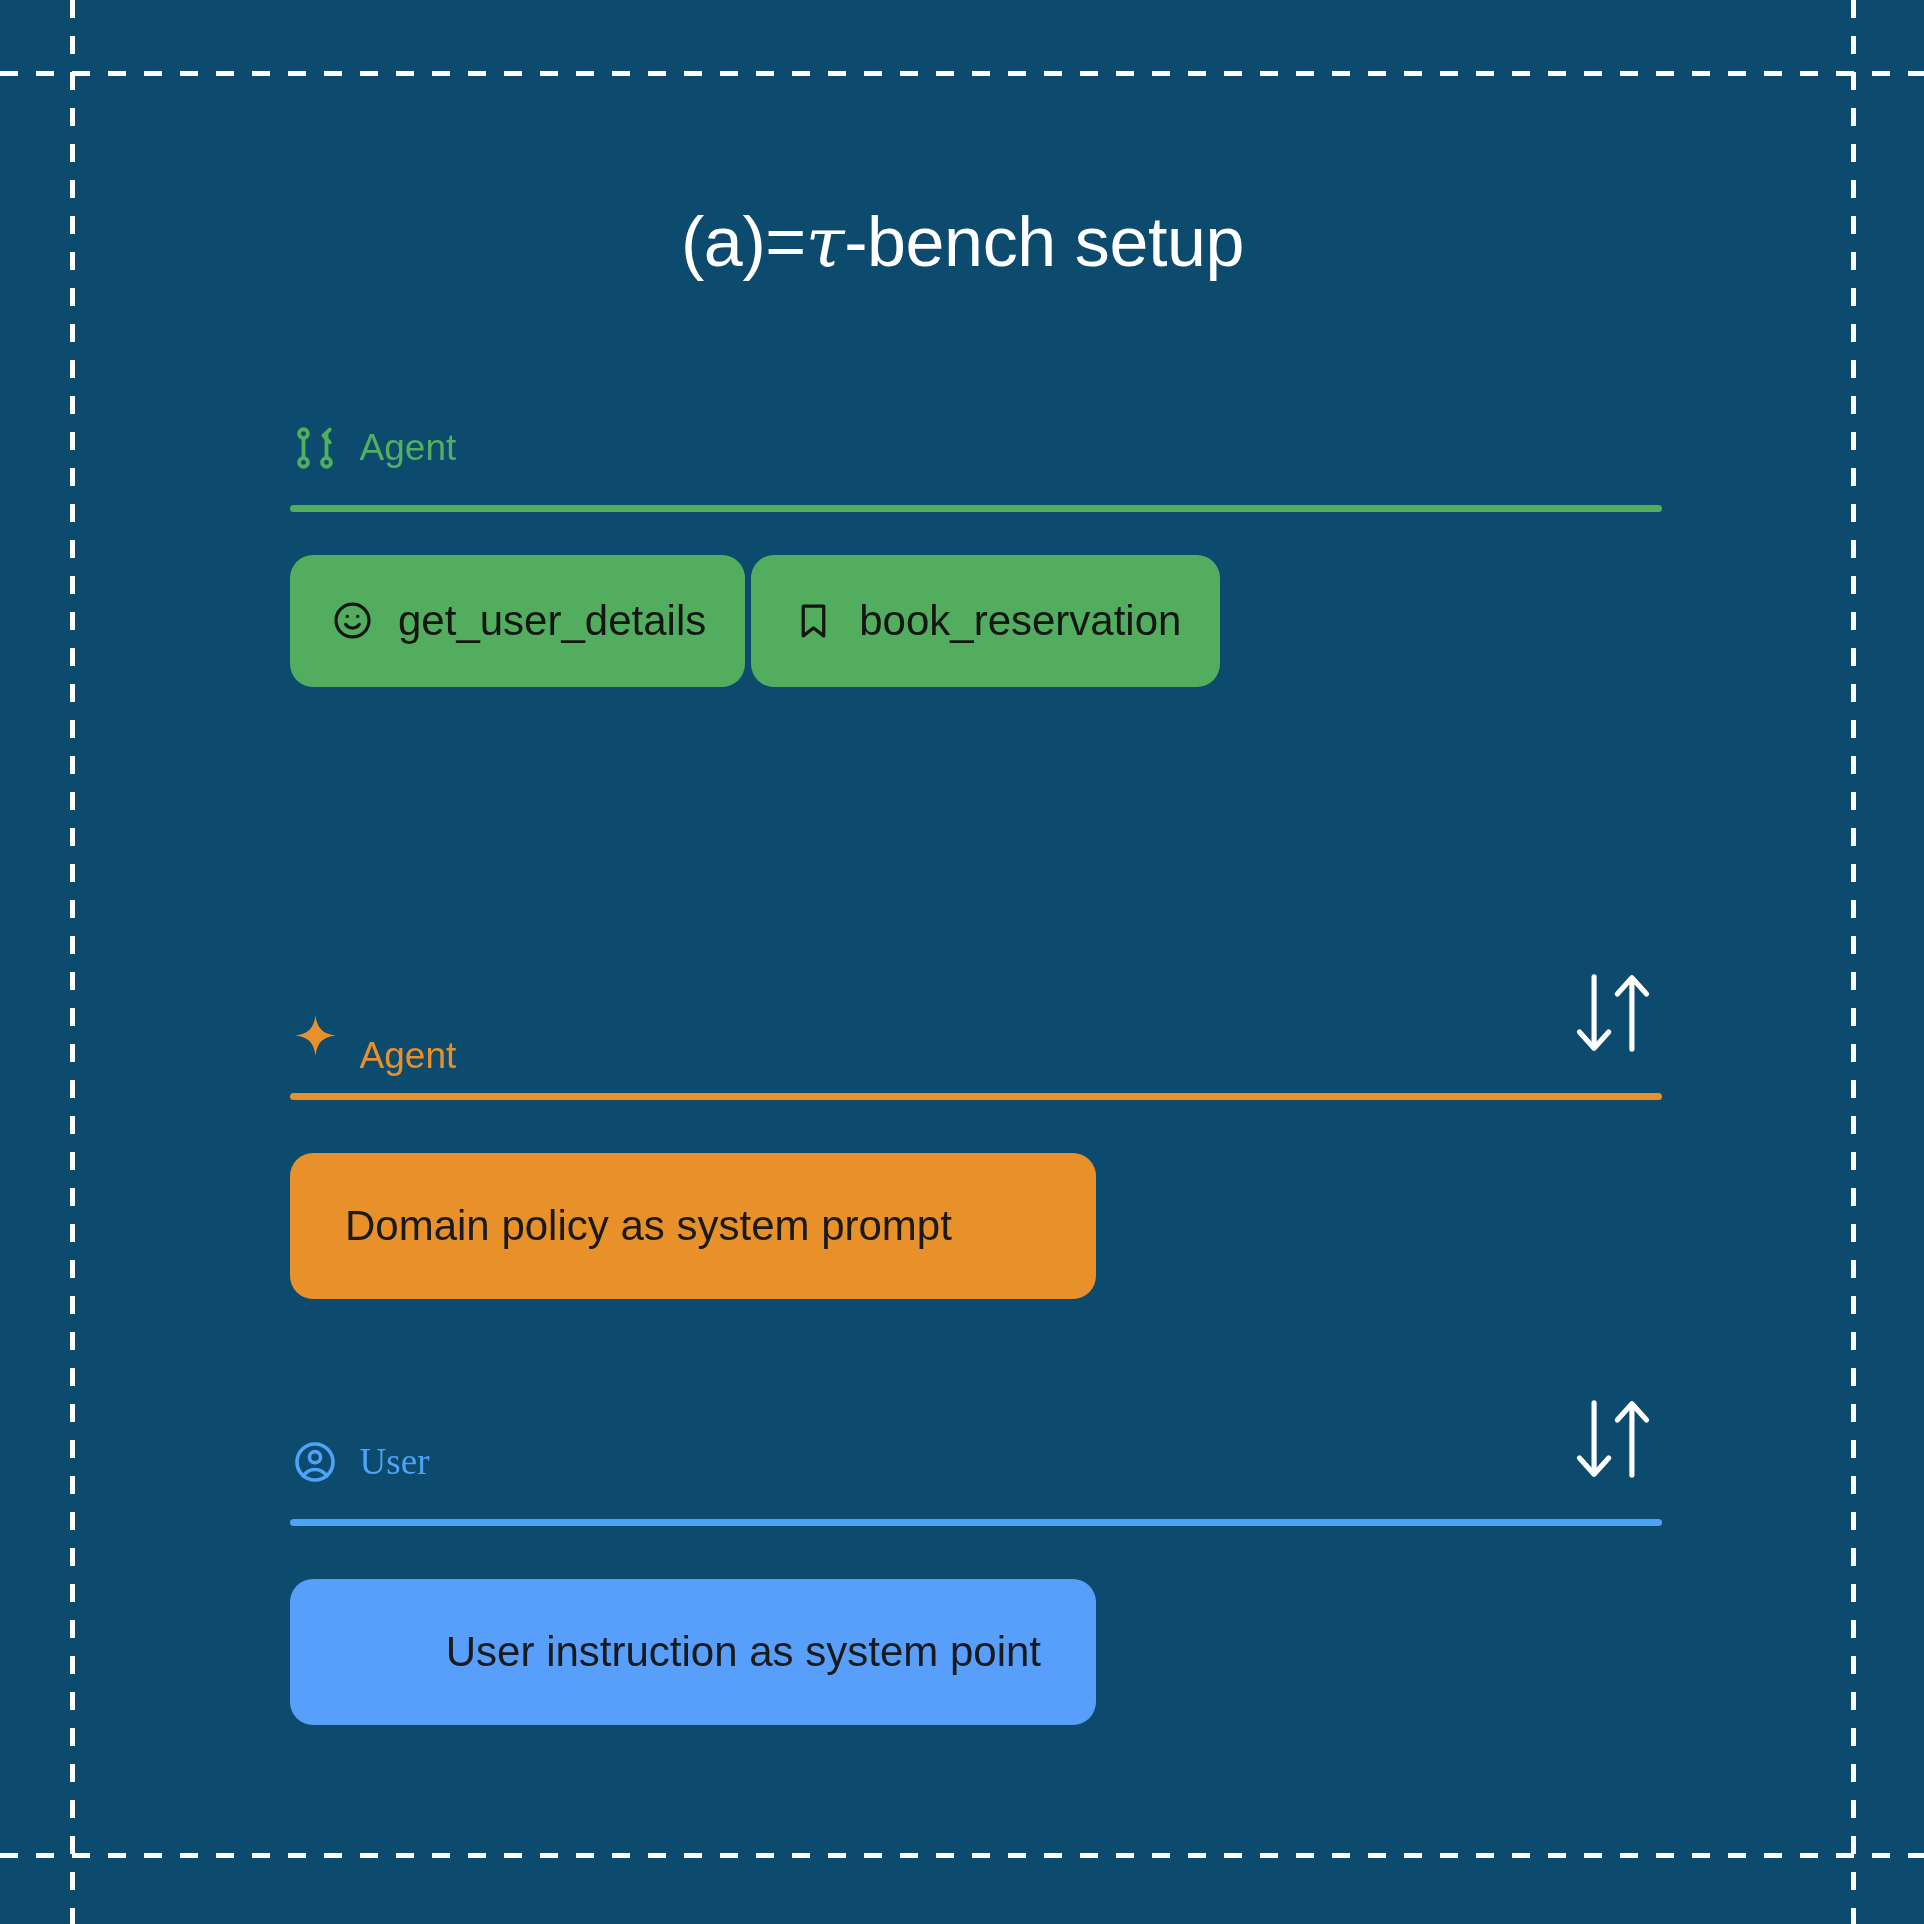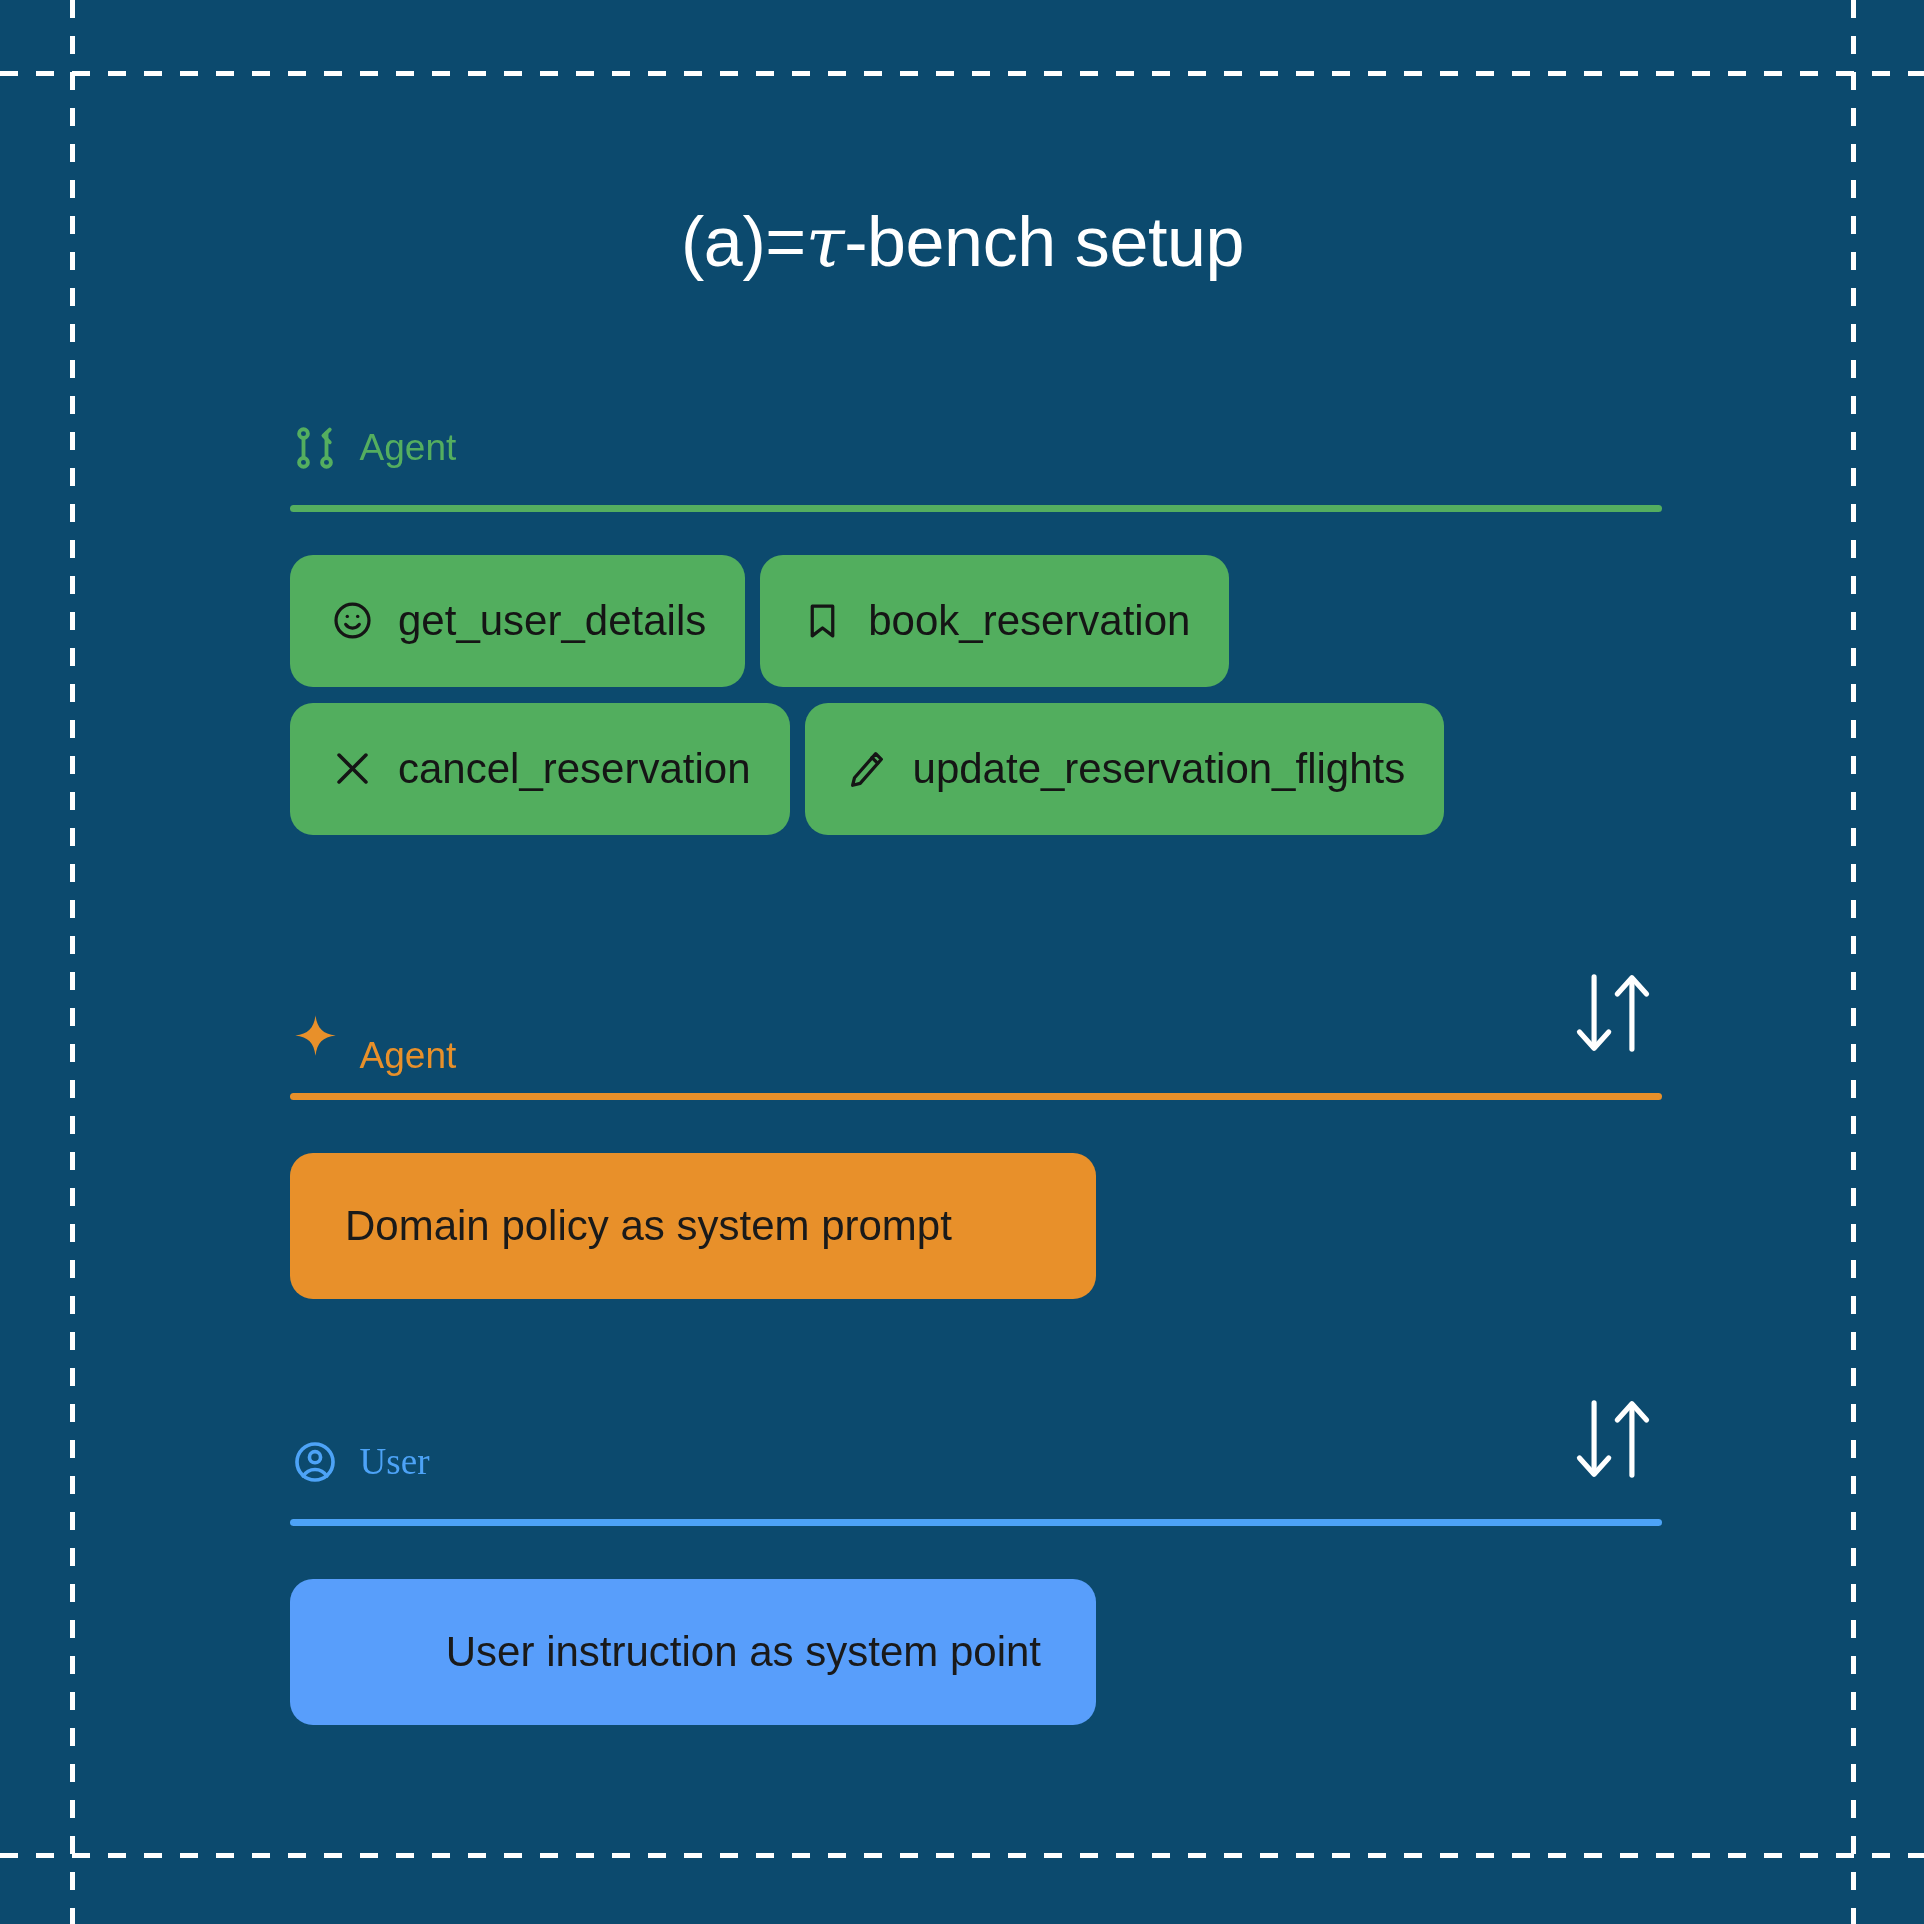--- a/index.html
+++ b/index.html
@@ -105,21 +105,21 @@
   }
 
   
   #sec-tools { top: 419px; }
   #sec-tools .section-label { color: #54ae5f; }
   #sec-tools .divider { background: #54ae5f; }
 
   .pill-rows { margin-top: 43px; }
   .pill-row {
     display: flex;
-    gap: 15px;
+    gap: 6px;
     margin-bottom: 16px;
   }
   .pill {
     background: #52ae5e;
     border-radius: 23px;
     height: 132px;
     display: flex;
     align-items: center;
     padding: 0 39px;
     box-sizing: border-box;
@@ -216,43 +216,20 @@
         <div class="pill">
           <span class="pill-icon">
             <svg width="41" height="41" viewBox="0 0 24 24" fill="none" stroke="#151515" stroke-width="1.9" stroke-linecap="round" stroke-linejoin="round">
               <path d="M6 3.6 h12 v17.4 l-6 -4.6 l-6 4.6 z"></path>
             </svg>
           </span>
           <span class="pill-label">book_reservation</span>
         </div>
 
       </div>
-      <div class="pill-row">
-
-        <div class="pill">
-          <span class="pill-icon">
-            <svg width="43" height="43" viewBox="0 0 24 24" fill="none" stroke="#151515" stroke-width="2" stroke-linecap="round">
-              <line x1="4.5" y1="4.5" x2="19.5" y2="19.5"></line>
-              <line x1="19.5" y1="4.5" x2="4.5" y2="19.5"></line>
-            </svg>
-          </span>
-          <span class="pill-label">cancel_reservation</span>
-        </div>
-
-        <div class="pill">
-          <span class="pill-icon">
-            <svg width="41" height="41" viewBox="0 0 24 24" fill="none" stroke="#151515" stroke-width="1.9" stroke-linecap="round" stroke-linejoin="round">
-              <path d="M17.4 3.3 l3.3 3.3 l-12.4 14.1 l-4.4 1.1 l1.1 -4.4 z"></path>
-              <line x1="15.2" y1="5.6" x2="18.5" y2="8.9"></line>
-            </svg>
-          </span>
-          <span class="pill-label">update_reservation_flights</span>
-        </div>
-
-      </div>
     </div>
   </div>
 
   <div class="section" id="sec-agent">
     <div class="section-head">
       <span class="section-icon">
         <svg width="45" height="45" viewBox="0 0 24 24">
           <path d="M12 1.2 C12.9 8.2 15.8 11.1 22.8 12 C15.8 12.9 12.9 15.8 12 22.8 C11.1 15.8 8.2 12.9 1.2 12 C8.2 11.1 11.1 8.2 12 1.2 Z" fill="#e8902a"></path>
         </svg>
       </span>

